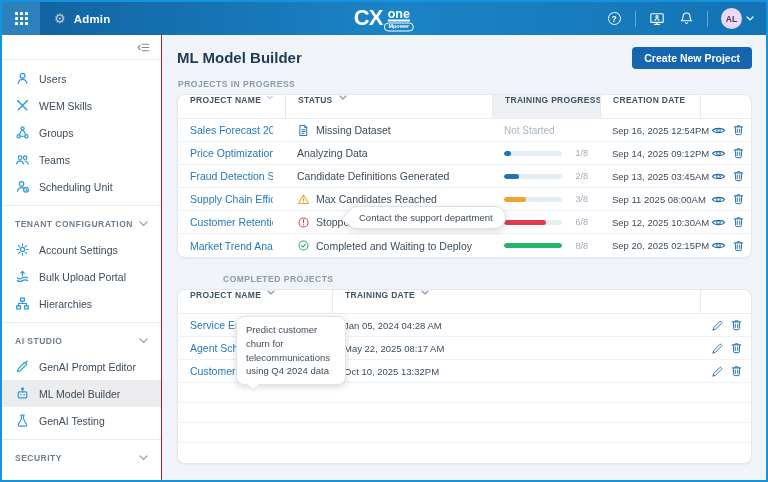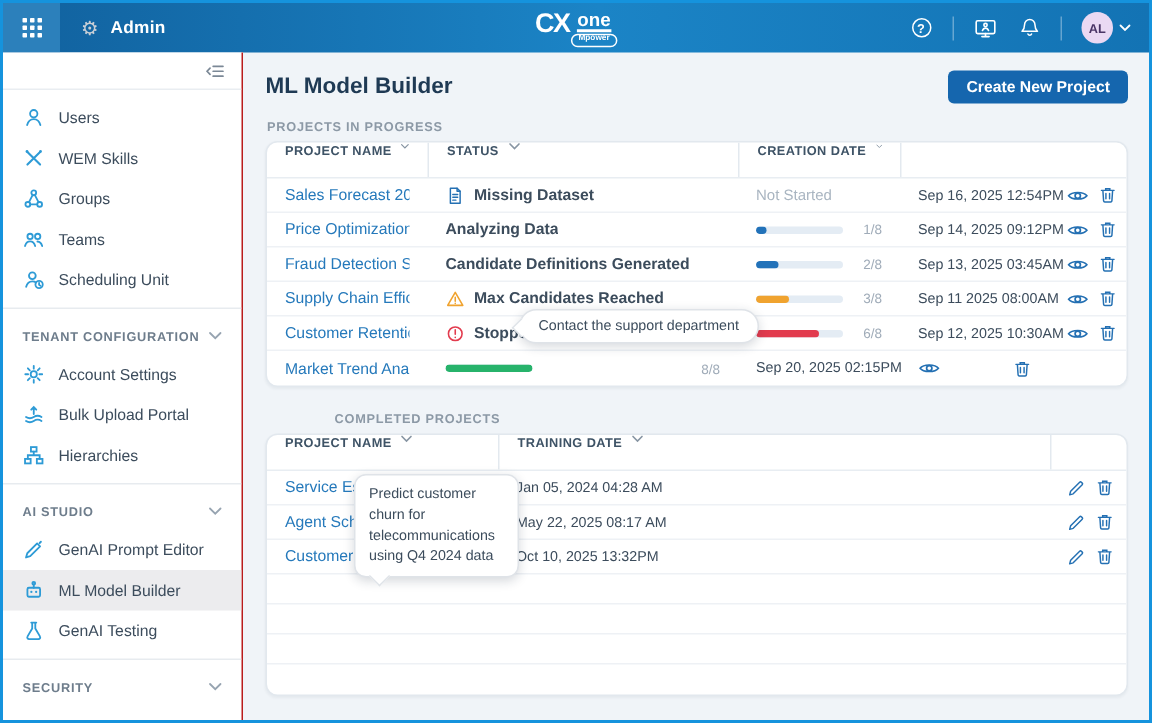--- a/index.html
+++ b/index.html
@@ -33,21 +33,21 @@
   }
   .waffle .dots { display:grid; grid-template-columns:repeat(3,3px); grid-auto-rows:3px; gap:2px; }
   .waffle .dots i { background:#fff; border-radius:0.5px; }
   .appbadge { display:flex; align-items:center; gap:8px; margin-left:14px; }
   .appbadge .gear-glyph { font-size:13px; color:#c9cfd6; line-height:1; }
   .appbadge .appname { font-size:11.5px; font-weight:bold; color:#fff; letter-spacing:.2px; }
   .logo {
     position:absolute; left:50%; top:50%; transform:translate(-50%,-50%);
     display:flex; align-items:flex-start; line-height:1;
   }
-  .logo .cx { font-size:18px; font-weight:bold; letter-spacing:-1px; }
+  .logo .cx { font-size:22px; font-weight:bold; letter-spacing:-1px; }
   .logo .one-wrap { display:inline-flex; flex-direction:column; align-items:center; margin-left:1px; margin-top:1px; }
   .logo .one { font-size:12.5px; font-weight:bold; border-bottom:2px solid #fff; padding-bottom:0px; letter-spacing:0px; }
   .logo .badge {
     margin-top:1px; font-size:5.5px; font-weight:bold;
     border:1px solid #fff; border-radius:6px; padding:0px 4px 1px 4px;
   }
   .topbar-right { margin-left:auto; display:flex; align-items:center; gap:13px; padding-right:12px; }
   .tb-icon { width:16px; height:16px; display:flex; align-items:center; justify-content:center; cursor:pointer; }
   .help-circle {
     width:13px; height:13px; border:1.2px solid #fff; border-radius:50%;
@@ -115,21 +115,21 @@
   .th.bordered { border-left:1px solid #e3e9ef; }
   .th.sorted { background:#eef0f3; }
   .tr { height:23px; align-items:center; border-bottom:1px solid #eef1f5; }
   .tr:last-child { border-bottom:none; }
   .tr.empty { height:20px; }
   .td { padding:0 12px; display:flex; align-items:center; gap:6px; min-width:0; }
   .name-link {
     color:#2579bb; font-size:10.5px; text-decoration:none; cursor:pointer;
     white-space:nowrap; overflow:hidden;
   }
-  .status-text { font-size:10.5px; color:#3c4c5c; white-space:nowrap; overflow:hidden;font-weight:bold; }
+  .status-text { font-size:10.5px; color:#3c4c5c; white-space:nowrap; overflow:hidden; }
   .muted { font-size:10px; color:#a9b5c1; }
   .bar { width:58px; height:5px; border-radius:3px; background:#e4ecf4; overflow:hidden; flex:none; }
   .fill { height:100%; border-radius:3px; }
   .frac { font-size:9px; color:#9fabb8; margin-left:auto; }
   .date-text { font-size:9.5px; color:#3c4c5c; white-space:nowrap; }
   .actions { display:flex; align-items:center; justify-content:space-between; padding:0 11px; }
   .icon-btn { background:none; border:none; padding:0; cursor:pointer; width:16px; height:16px; display:flex; align-items:center; justify-content:center; }
   .status-ic { width:13px; height:13px; flex:none; }
 
   
@@ -396,20 +396,26 @@
           <svg width="8" height="5" viewBox="0 0 8 5" fill="none" stroke="#8795a3" stroke-width="1.1" stroke-linecap="round">
               <path d="M1 1l3 3 3-3"></path>
             </svg>
         </div>
         <div class="th bordered">
           <span>STATUS</span>
           <svg width="8" height="5" viewBox="0 0 8 5" fill="none" stroke="#8795a3" stroke-width="1.1" stroke-linecap="round">
               <path d="M1 1l3 3 3-3"></path>
             </svg>
         </div>
+        <div class="th bordered sorted">
+          <span>TRAINING PROGRESS</span>
+          <svg width="8" height="5" viewBox="0 0 8 5" fill="none" stroke="#8795a3" stroke-width="1.1" stroke-linecap="round">
+              <path d="M1 1l3 3 3-3"></path>
+            </svg>
+        </div>
         <div class="th bordered">
           <span>CREATION DATE</span>
           <svg width="8" height="5" viewBox="0 0 8 5" fill="none" stroke="#8795a3" stroke-width="1.1" stroke-linecap="round">
               <path d="M1 1l3 3 3-3"></path>
             </svg>
         </div>
         <div class="th bordered"></div>
       </div>
 
       <div class="tr grid1">
@@ -580,20 +586,29 @@
                 <path d="M2.8 4.2h10.4M6.3 4.2V2.8h3.4v1.4M4 4.2l.6 8.6a1 1 0 0 0 1 .9h4.8a1 1 0 0 0 1-.9l.6-8.6M6.5 6.8v4.2M9.5 6.8v4.2"></path>
               </svg>
             </button>
         </div>
       </div>
 
       <div class="tr grid1">
         <div class="td">
             <a class="name-link">Market Trend Analysis</a>
           </div>
+        <div class="td">
+          <span class="status-ic">
+            <svg width="13" height="13" viewBox="0 0 16 16" fill="none" stroke="#27b36b" stroke-width="1.3" stroke-linecap="round" stroke-linejoin="round">
+                <circle cx="8" cy="8" r="5.6"></circle>
+                <path d="M5.4 8.3l1.8 1.8 3.4-3.9"></path>
+              </svg>
+          </span>
+          <span class="status-text">Completed and Waiting to Deploy</span>
+        </div>
         <div class="td">
           <span class="bar">
               <span class="fill" style="display: block; width: 100%; background: rgb(39, 179, 107);"></span>
             </span>
           <span class="frac">8/8</span>
         </div>
         <div class="td">
             <span class="date-text">Sep 20, 2025 02:15PM</span>
           </div>
         <div class="td actions">

